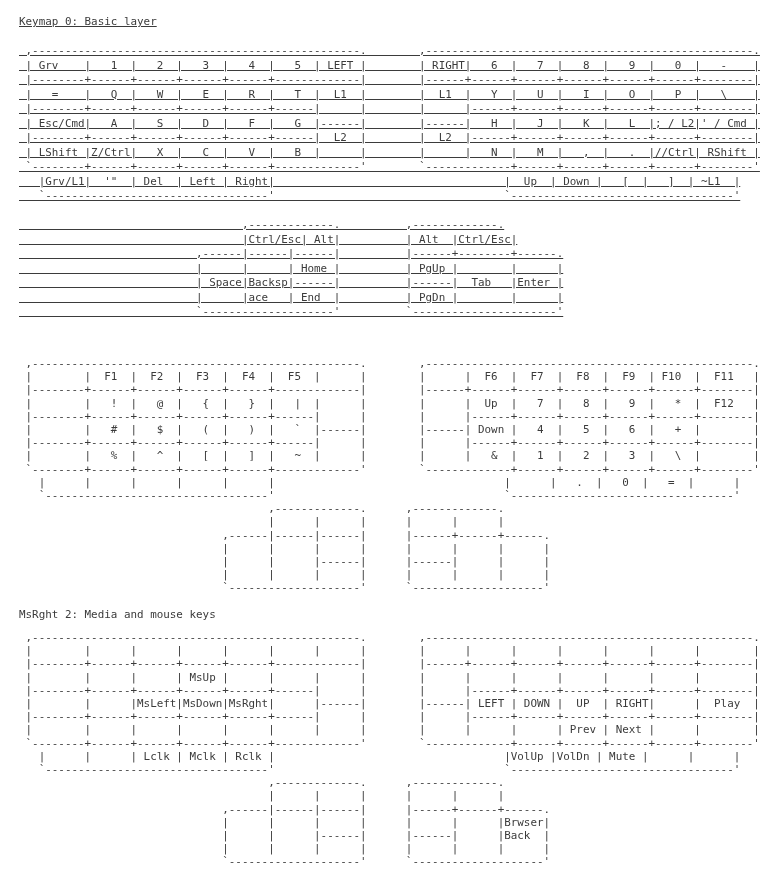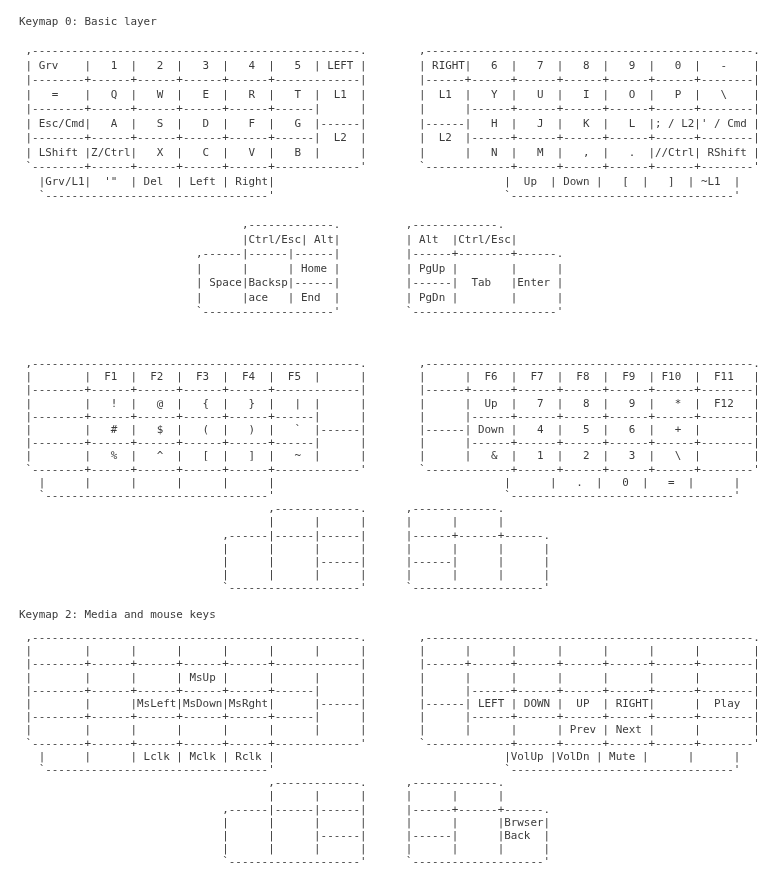--- a/index.html
+++ b/index.html
@@ -24,21 +24,21 @@
     line-height: 13px;
     white-space: pre;
     font-weight: normal;
   }
   pre.keymap-ascii {
     margin: 0;
     font-size: 10.9px;
     letter-spacing: 0;
     white-space: pre;
   }
-  #section-keymap-0 { top: 15px; }
+  #section-keymap-0 { top: 15px; text-decoration: underline; }
   #section-keymap-0 pre.keymap-ascii { margin-top: 16px; line-height: 14.5px; }
   #section-keymap-1 { top: 348px; }
   #section-keymap-1 pre.keymap-ascii { margin-top: 9px; line-height: 13.2px; }
   #section-keymap-2 { top: 608px; }
   #section-keymap-2 pre.keymap-ascii { margin-top: 10px; line-height: 13.2px; }
 </style>
 </head>
 <body style="background: rgb(255, 255, 255);">
 
 <div class="page" style="color: rgb(59, 59, 59);">
@@ -81,21 +81,21 @@
                                       ,-------------.      ,-------------.
                                       |      |      |      |      |      |
                                ,------|------|------|      |------+------+------.
                                |      |      |      |      |      |      |      |
                                |      |      |------|      |------|      |      |
                                |      |      |      |      |      |      |      |
                                `--------------------'      `--------------------'</pre>
   </div>
 
   <div class="keymap-section" id="section-keymap-2">
-    <div class="keymap-title">Keymap 2: Media and mouse keys</div>
+    <div class="keymap-title">MsRght 2: Media and mouse keys</div>
     <pre class="keymap-ascii"> ,--------------------------------------------------.        ,--------------------------------------------------.
  |        |      |      |      |      |      |      |        |      |      |      |      |      |      |        |
  |--------+------+------+------+------+-------------|        |------+------+------+------+------+------+--------|
  |        |      |      | MsUp |      |      |      |        |      |      |      |      |      |      |        |
  |--------+------+------+------+------+------|      |        |      |------+------+------+------+------+--------|
  |        |      |MsLeft|MsDown|MsRght|      |------|        |------| LEFT | DOWN |  UP  | RIGHT|      |  Play  |
  |--------+------+------+------+------+------|      |        |      |------+------+------+------+------+--------|
  |        |      |      |      |      |      |      |        |      |      |      | Prev | Next |      |        |
  `--------+------+------+------+------+-------------'        `-------------+------+------+------+------+--------'
    |      |      | Lclk | Mclk | Rclk |                                   |VolUp |VolDn | Mute |      |      |

